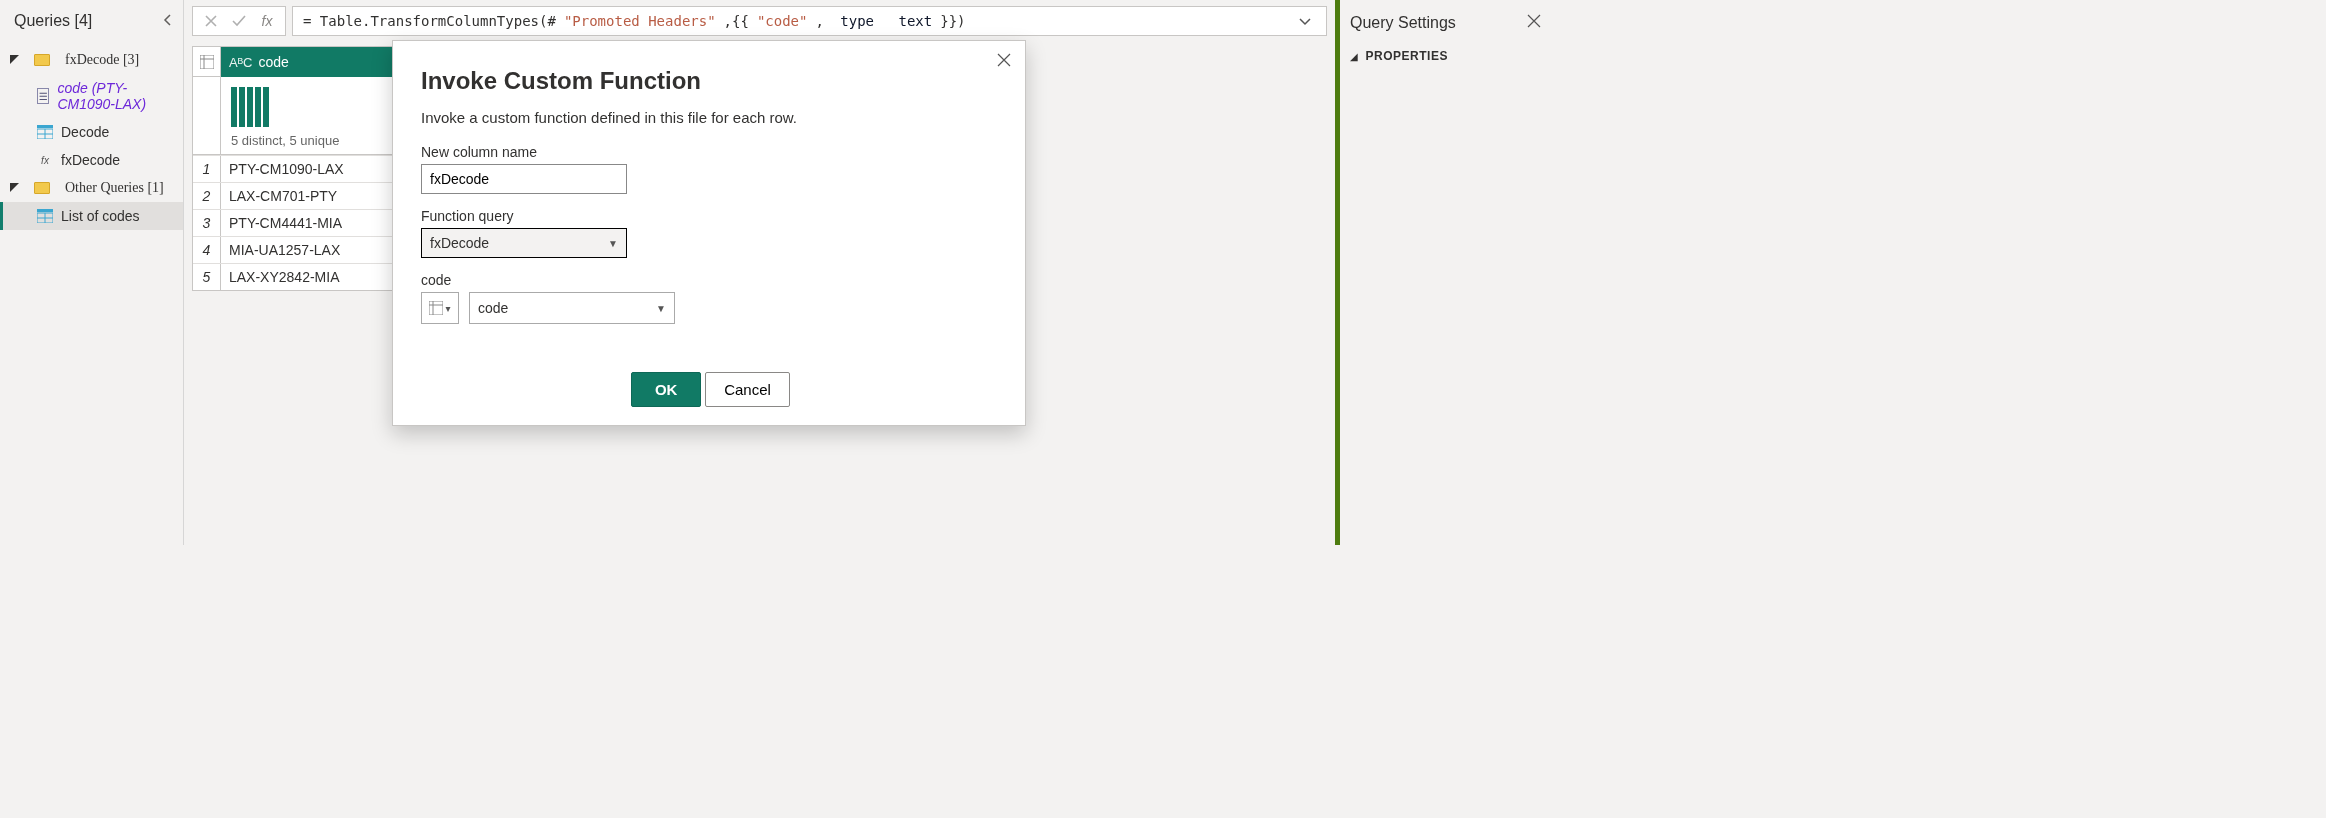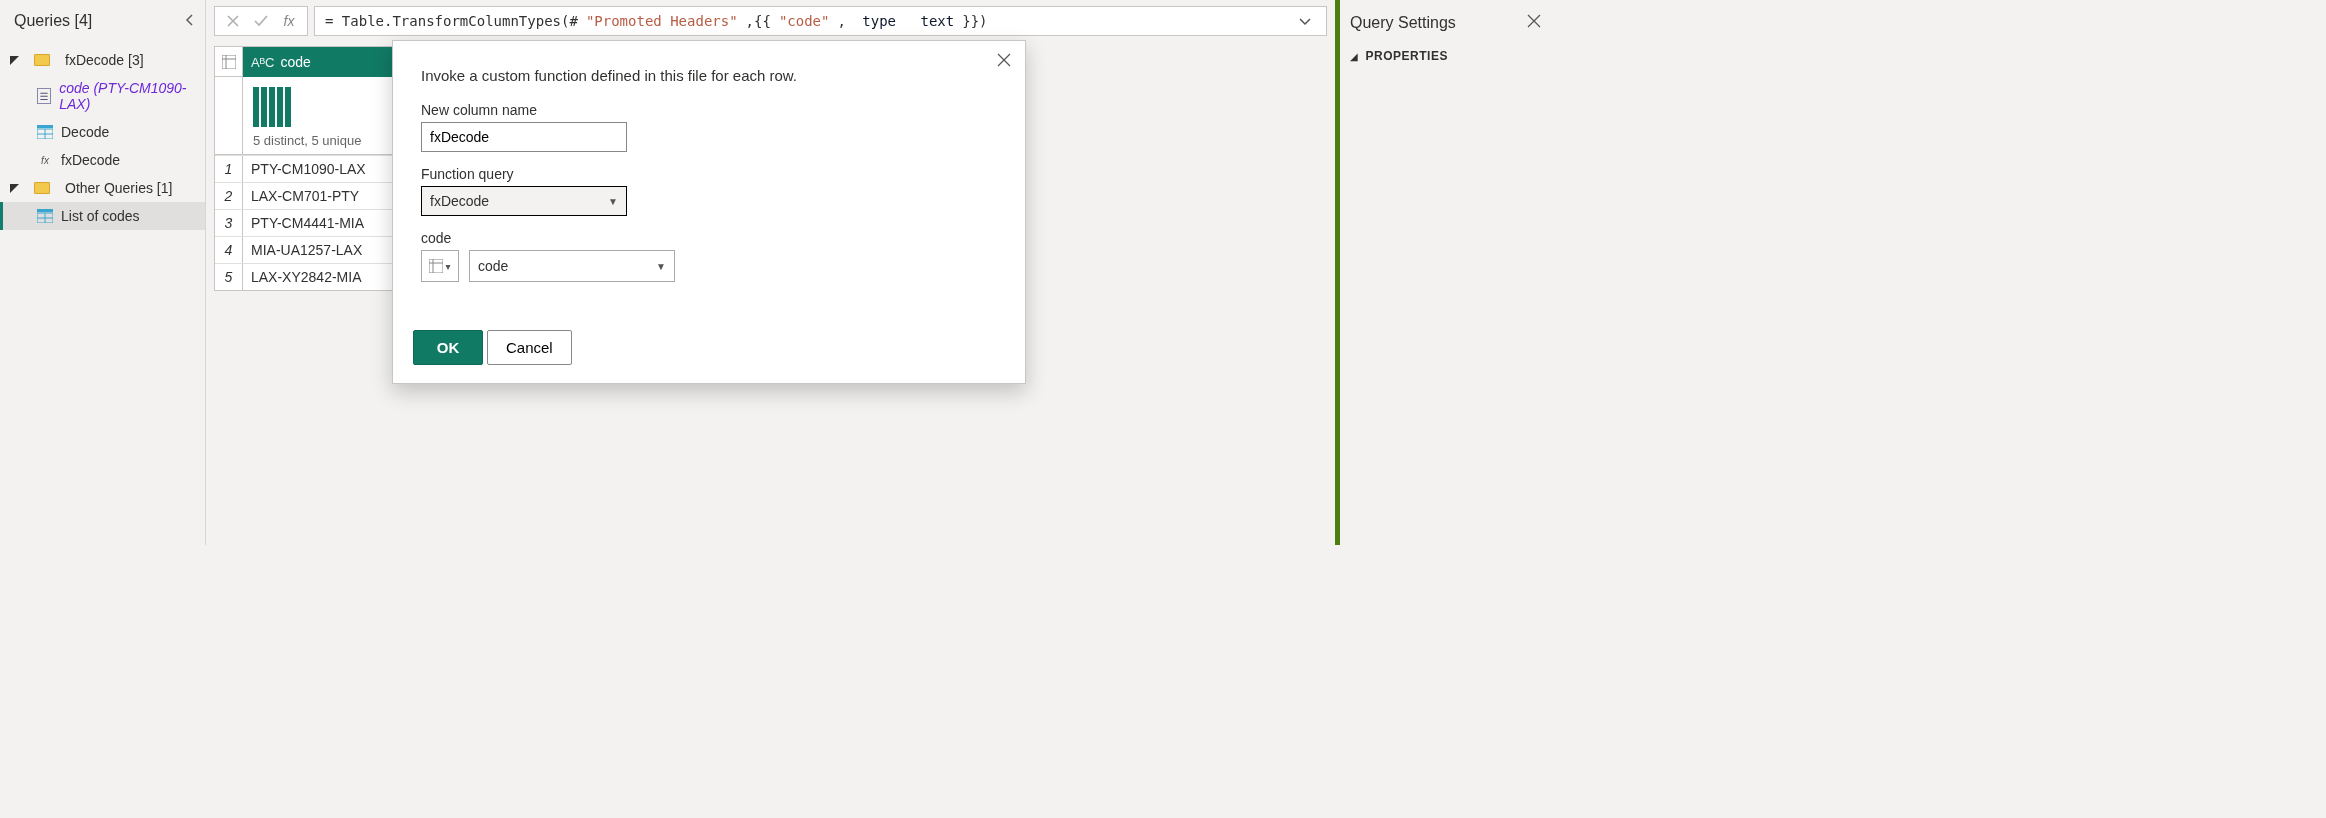--- a/index.html
+++ b/index.html
@@ -10,41 +10,42 @@
     background: #f3f2f1;
     display: flex;
     height: 545px;
     width: 1551px;
     overflow: hidden;
     position: relative;
   }
 
   
   .queries-panel {
-    width: 206px;
+    width: 184px;
     background: #f3f2f1;
     border-right: 1px solid #d6d6d6;
     display: flex;
     flex-direction: column;
   }
   .queries-header {
     display: flex;
     align-items: center;
     justify-content: space-between;
     padding: 10px 6px 10px 14px;
     font-size: 16px;
   }
   .collapse-caret { color:#605e5c; cursor:pointer; padding:2px 4px;}
   .tree { padding: 4px 0; }
   .tree-group-header {
     display: flex;
     align-items: center;
     gap: 15px;
     padding: 6px 8px 6px 10px;
     cursor: pointer;
+    font-family: Liberation Serif, serif;
   }
   .folder-icon {
     width: 16px; height: 12px;
     background: #f2c94c;
     border-radius: 1px;
     border: 1px solid #d6a72a;
   }
   .tree-item {
     display: flex;
     align-items: center;
@@ -198,21 +199,21 @@
     border:1px solid #aaa;
     display:flex; align-items:center; justify-content:center;
     gap:2px;
   }
   .col-chooser-select {
     width:206px; height:32px;
     border:1px solid #aaa;
     display:flex; justify-content:space-between; align-items:center;
     padding:0 8px;
   }
-  .dialog-buttons { display:flex; justify-content:flex-start; gap:4px; padding:16px 28px 18px 20px;}
+  .dialog-buttons { display:flex; justify-content:center; gap:4px; padding:16px 28px 18px 31px;}
   .btn { min-width:70px; padding:8px 18px; font-size:15px; cursor:pointer; border-radius:2px;}
   .btn-primary { background:#117a65; color:#fff; border:1px solid #0e6857; font-weight:600;}
   .btn-default { background:#fff; border:1px solid #8a8886;}
   .caret-down { font-size:10px; color:#555;}
 </style>
 </head>
 <body>
 
 <div class="queries-panel">
   <div class="queries-header">
@@ -369,20 +370,21 @@
   </div>
 </div>
 
 <div class="dialog-overlay">
   <span class="dialog-close">
     <svg width="14" height="14" viewBox="0 0 14 14">
         <path d="M1 1 L13 13 M13 1 L1 13" stroke="#555" stroke-width="1.2"></path>
       </svg>
   </span>
   <div class="dialog-body">
+    <div class="dialog-title">Invoke Custom Function</div>
     <div class="dialog-desc">Invoke a custom function defined in this file for each row.</div>
 
     <div class="field-label">New column name</div>
     <input class="text-input" value="fxDecode" style="">
 
     <div class="field-label">Function query</div>
     <div class="select-input">
       <span>fxDecode</span>
       <span class="caret-down">▼</span>
     </div>

